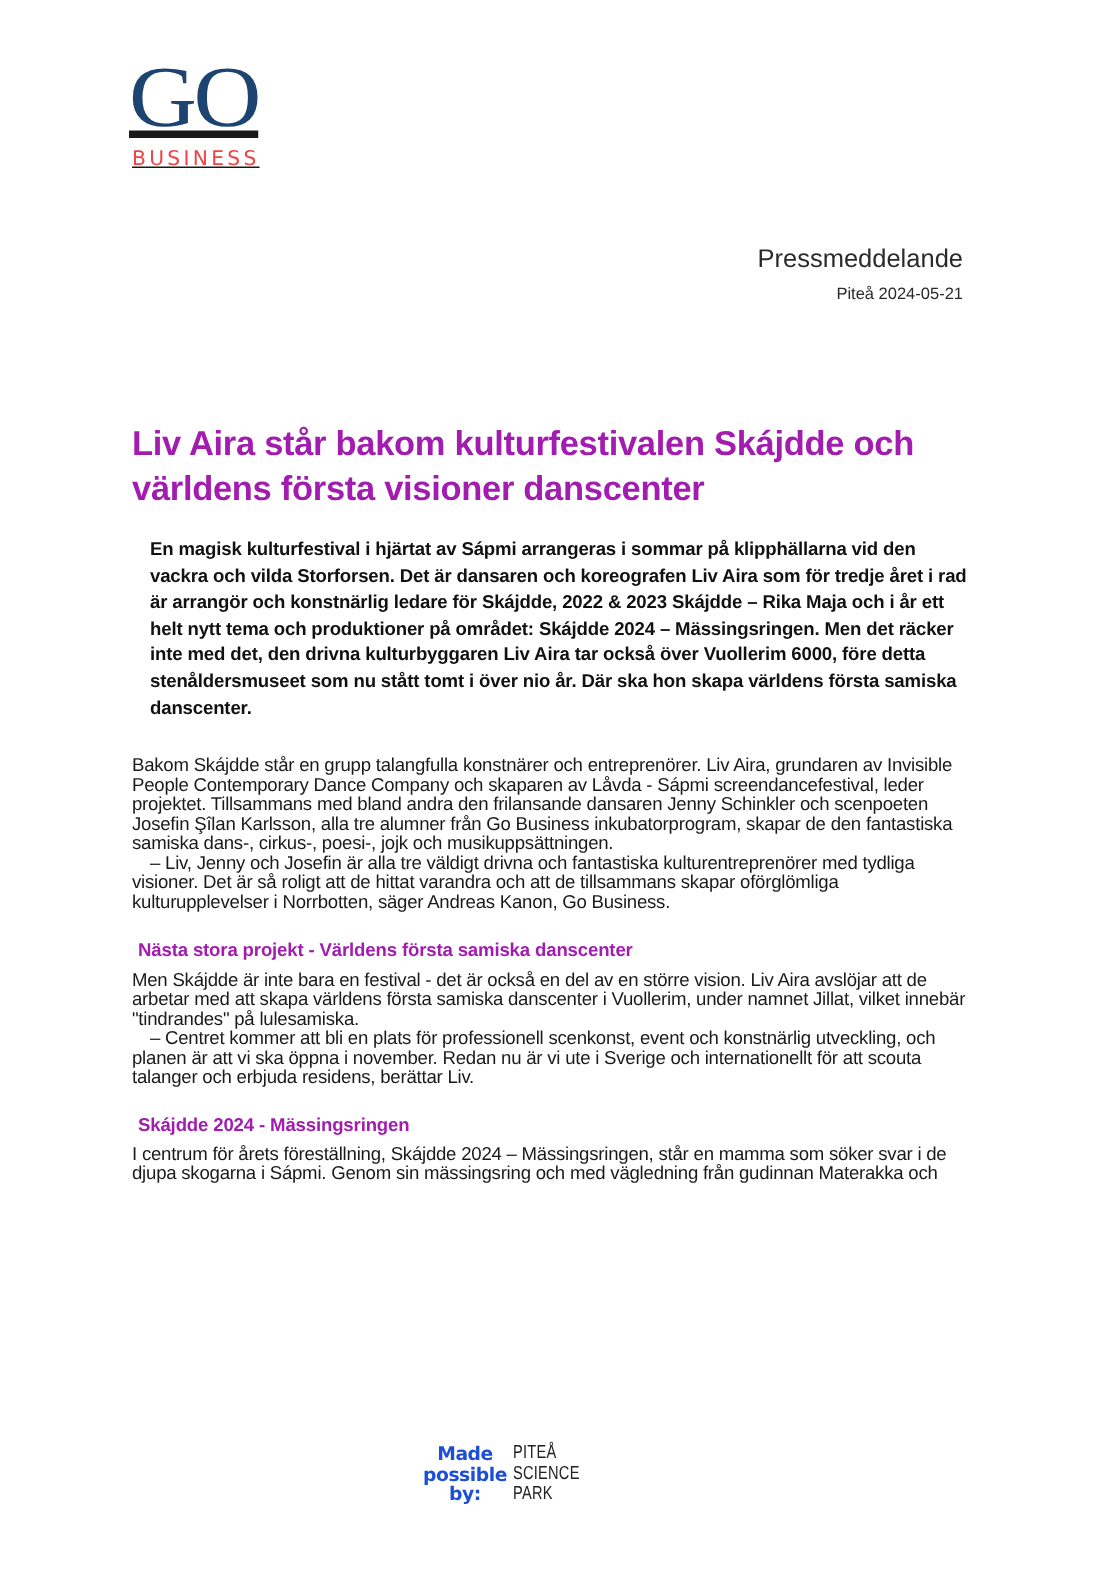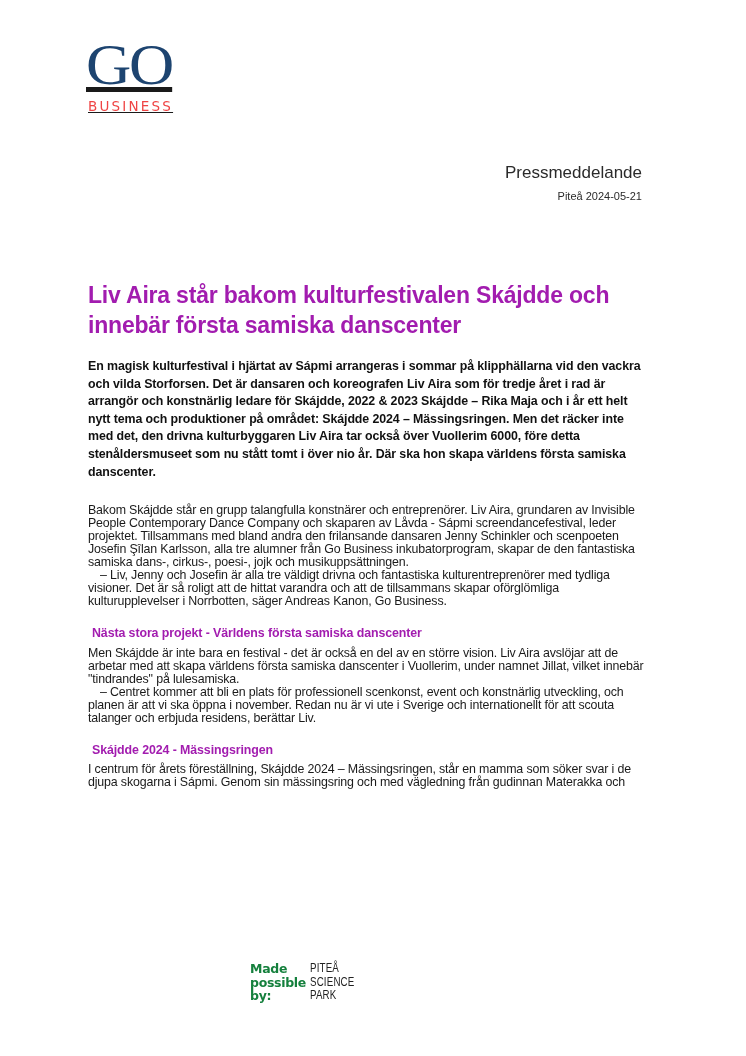--- a/index.html
+++ b/index.html
@@ -69,21 +69,21 @@
     font-weight: bold;
     line-height: 30px;
     margin: 0 0 18px 0;
     color: #a21caf;
     letter-spacing: -0.2px;
   }
   .lead {
     font-size: 12.4px;
     font-weight: bold;
     line-height: 17.6px;
-    margin: 0 0 23px 0;
+    margin: 0 0 23px 12px;
     color: #111;
     letter-spacing: -0.1px;
   }
   .body-p {
     font-size: 12.4px;
     line-height: 13px;
     margin: 0;
     color: #1a1a1a;
     letter-spacing: -0.15px;
   }
@@ -106,23 +106,24 @@
     left: 250px;
     top: 962px;
     display: flex;
     align-items: flex-start;
   }
   .footer-made {
     font-family: "DejaVu Sans", "Liberation Sans", sans-serif;
     font-weight: bold;
     font-size: 12.5px;
     line-height: 13.5px;
-    text-align: left;
-    color: #15803d;
+    text-align: center;
+    color: #1d4ed8;
     letter-spacing: -0.3px;
+    margin-left: 32px;
   }
   .footer-made span, .footer-park span {
     display: block;
   }
   .footer-park {
     font-family: "Liberation Sans", "DejaVu Sans", sans-serif;
     font-size: 12.5px;
     line-height: 13.5px;
     color: #222;
     margin-left: 4px;
@@ -138,21 +139,21 @@
   <span class="logo-go">GO</span>
   <span class="logo-business">BUSINESS</span>
 </div>
 
 <div class="doc-type">Pressmeddelande</div>
 <div class="doc-date">Piteå 2024-05-21</div>
 
 <div class="content">
   <h1 class="title">
     <span>Liv Aira står bakom kulturfestivalen Skájdde och</span><br>
-    <span>innebär första samiska danscenter</span>
+    <span>världens första visioner danscenter</span>
   </h1>
 
   <p class="lead">En magisk kulturfestival i hjärtat av Sápmi arrangeras i sommar på klipphällarna vid den vackra och vilda Storforsen. Det är dansaren och koreografen Liv Aira som för tredje året i rad är arrangör och konstnärlig ledare för Skájdde, 2022 &amp; 2023 Skájdde – Rika Maja och i år ett helt nytt tema och produktioner på området: Skájdde 2024 – Mässingsringen. Men det räcker inte med det, den drivna kulturbyggaren Liv Aira tar också över Vuollerim 6000, före detta stenåldersmuseet som nu stått tomt i över nio år. Där ska hon skapa världens första samiska danscenter.</p>
 
   <p class="body-p">Bakom Skájdde står en grupp talangfulla konstnärer och entreprenörer. Liv Aira, grundaren av Invisible People Contemporary Dance Company och skaparen av Låvda - Sápmi screendancefestival, leder projektet. Tillsammans med bland andra den frilansande dansaren Jenny Schinkler och scenpoeten Josefin Şîlan Karlsson, alla tre alumner från Go Business inkubatorprogram, skapar de den fantastiska samiska dans-, cirkus-, poesi-, jojk och musikuppsättningen.</p>
   <p class="body-p indent">– Liv, Jenny och Josefin är alla tre väldigt drivna och fantastiska kulturentreprenörer med tydliga visioner. Det är så roligt att de hittat varandra och att de tillsammans skapar oförglömliga kulturupplevelser i Norrbotten, säger Andreas Kanon, Go Business.</p>
 
   <div class="section">
     <h2 class="section-heading">Nästa stora projekt - Världens första samiska danscenter</h2>
     <p class="body-p">Men Skájdde är inte bara en festival - det är också en del av en större vision. Liv Aira avslöjar att de arbetar med att skapa världens första samiska danscenter i Vuollerim, under namnet Jillat, vilket innebär "tindrandes" på lulesamiska.</p>

